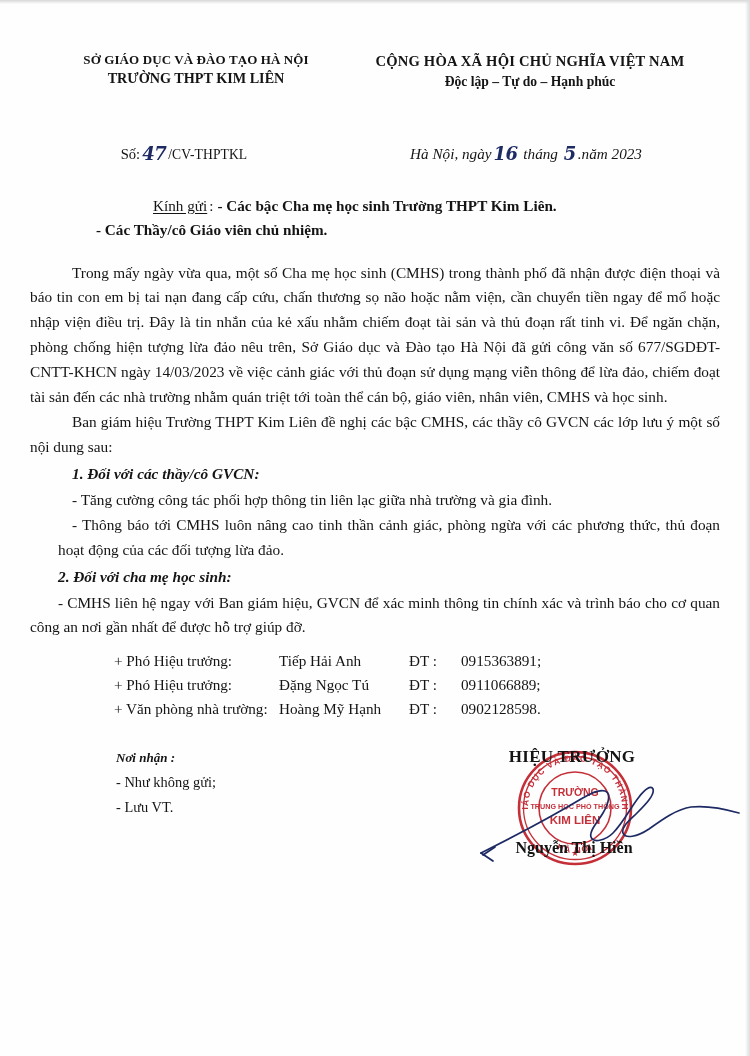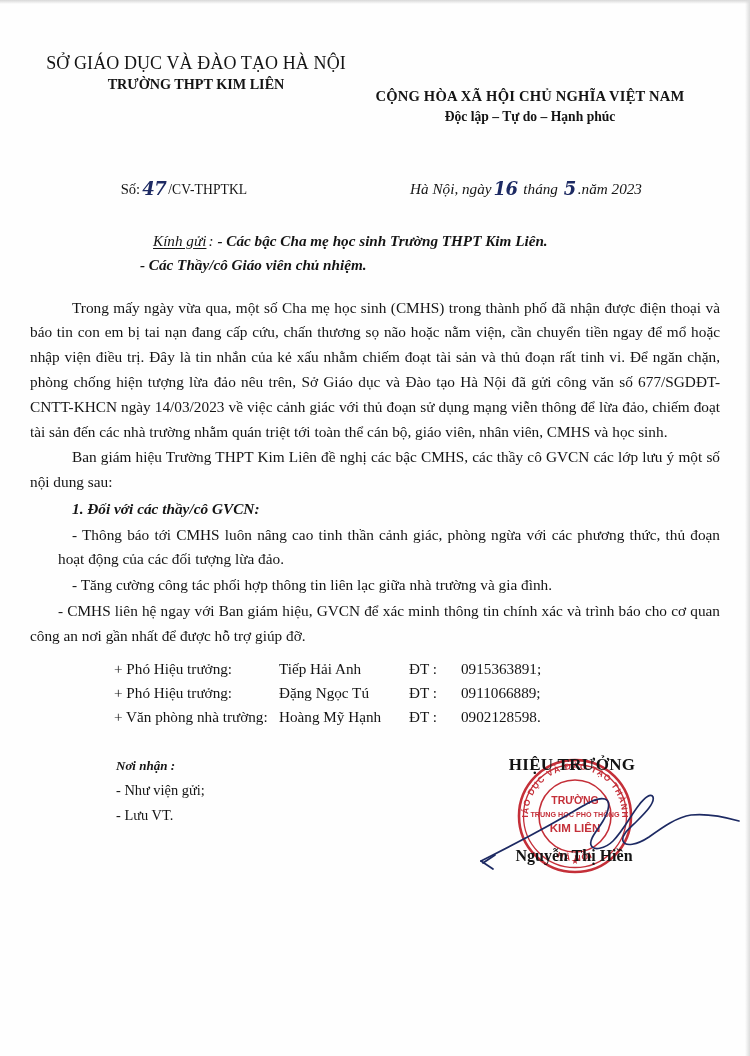--- a/index.html
+++ b/index.html
@@ -49,25 +49,24 @@
   }
   .header-left {
     width: 300px;
     text-align: center;
     padding-left: 18px;
   }
   .header-right {
     flex: 1;
     text-align: center;
     padding-right: 8px;
-    margin-top: 35px;
   }
   .org-line1 {
-    font-size: 18px;
-    font-weight: normal;
+    font-size: 13px;
+    font-weight: bold;
     letter-spacing: 0.1px;
     line-height: 1.28;
     white-space: nowrap;
   }
   .org-line2 {
     font-size: 14.2px;
     font-weight: bold;
     line-height: 1.28;
   }
   .nation-line1 {
@@ -119,21 +118,20 @@
     font-style: italic;
     font-size: 15.2px;
     white-space: nowrap;
     padding-right: 4px;
     margin-top: 35px;
   }
 
   
   .recipients {
     padding: 34px 28px 0 28px;
-    font-style: italic;
   }
   .recip-row {
     display: flex;
     align-items: baseline;
   }
   .recip-label {
     margin-left: 125px;
     font-size: 15.2px;
     text-decoration: underline;
     text-underline-offset: 2px;
@@ -145,21 +143,21 @@
   }
   .recip-item {
     font-size: 15.2px;
     font-weight: bold;
     white-space: nowrap;
   }
   .recip-row.second {
     margin-top: 6px;
   }
   .recip-row.second .recip-item {
-    margin-left: 112px;
+    margin-left: 68px;
   }
 
   
   .body-content {
     padding: 22px 30px 0 30px;
     font-size: 15.3px;
     line-height: 1.62;
     text-align: justify;
   }
   .para {
@@ -317,23 +315,24 @@
     <div class="recip-row second">
       <span class="recip-item">- Các Thầy/cô Giáo viên chủ nhiệm.</span>
     </div>
   </div>
 
   <div class="body-content">
     <p class="para">Trong mấy ngày vừa qua, một số Cha mẹ học sinh (CMHS) trong thành phố đã nhận được điện thoại và báo tin con em bị tai nạn đang cấp cứu, chấn thương sọ não hoặc nằm viện, cần chuyển tiền ngay để mổ hoặc nhập viện điều trị. Đây là tin nhắn của kẻ xấu nhằm chiếm đoạt tài sản và thủ đoạn rất tinh vi. Để ngăn chặn, phòng chống hiện tượng lừa đảo nêu trên, Sở Giáo dục và Đào tạo Hà Nội đã gửi công văn số 677/SGDĐT-CNTT-KHCN ngày 14/03/2023 về việc cảnh giác với thủ đoạn sử dụng mạng viễn thông để lừa đảo, chiếm đoạt tài sản đến các nhà trường nhằm quán triệt tới toàn thể cán bộ, giáo viên, nhân viên, CMHS và học sinh.</p>
     <p class="para">Ban giám hiệu Trường THPT Kim Liên đề nghị các bậc CMHS, các thầy cô GVCN các lớp lưu ý một số nội dung sau:</p>
 
     <p class="sec-heading">1. Đối với các thầy/cô GVCN:</p>
+    <p class="bullet">- Tăng cường công tác phối hợp thông tin liên lạc giữa nhà trường và gia đình.</p>
     <p class="bullet">- Thông báo tới CMHS luôn nâng cao tinh thần cảnh giác, phòng ngừa với các phương thức, thủ đoạn hoạt động của các đối tượng lừa đảo.</p>
-    <p class="bullet">- Tăng cường công tác phối hợp thông tin liên lạc giữa nhà trường và gia đình.</p>
-
+
+    <p class="sec-heading flush">2. Đối với cha mẹ học sinh:</p>
     <p class="subpara">- CMHS liên hệ ngay với Ban giám hiệu, GVCN để xác minh thông tin chính xác và trình báo cho cơ quan công an nơi gần nhất để được hỗ trợ giúp đỡ.</p>
   </div>
 
   <div class="contacts">
     <div class="contact-row">
       <span class="c-role">+ Phó Hiệu trưởng:</span>
       <span class="c-name">Tiếp Hải Anh</span>
       <span class="c-dtlabel">ĐT :</span>
       <span class="c-phone">0915363891;</span>
     </div>
@@ -348,21 +347,21 @@
       <span class="c-name">Hoàng Mỹ Hạnh</span>
       <span class="c-dtlabel">ĐT :</span>
       <span class="c-phone">0902128598.</span>
     </div>
   </div>
 
   <div class="footer">
 
     <div class="footer-left">
       <div class="noi-nhan-title">Nơi nhận :</div>
-      <div class="noi-nhan-item">- Như viện gửi;</div>
+      <div class="noi-nhan-item">- Như không gửi;</div>
       <div class="noi-nhan-item">- Lưu VT.</div>
     </div>
 
     <div class="footer-right">
 
       <div class="signer-title">HIỆU TRƯỞNG</div>
 
       <div class="seal">
         <svg viewBox="0 0 118 118" width="118" height="118" aria-hidden="true">
           <defs>

